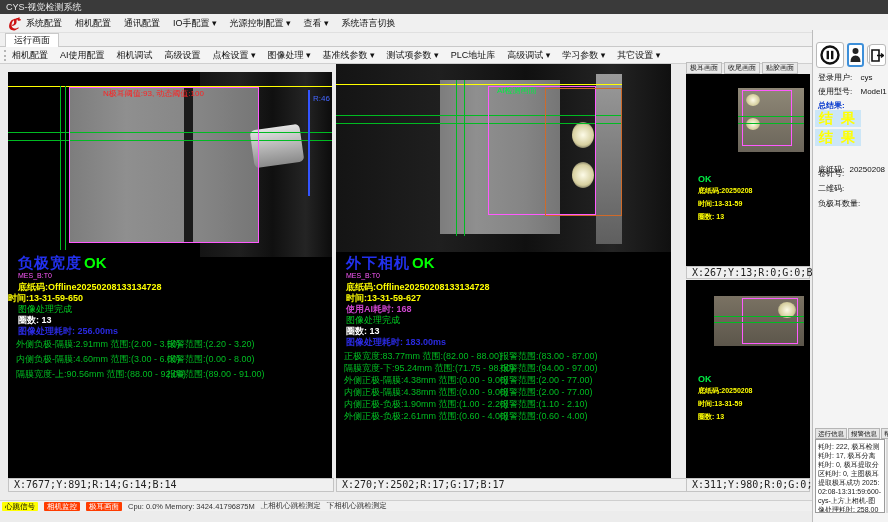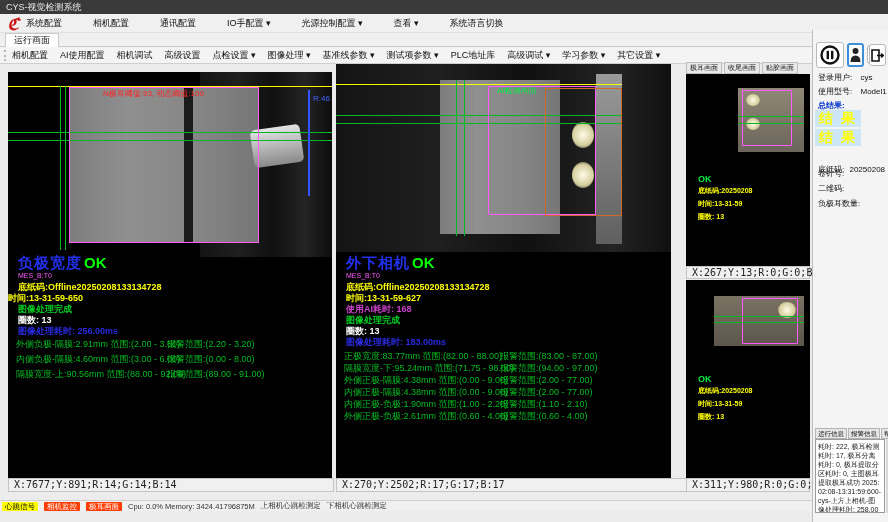--- a/index.html
+++ b/index.html
@@ -7,21 +7,21 @@
     font-family:"Liberation Sans","DejaVu Sans",sans-serif; }
   .abs { position:absolute; }
   #app { position:relative; width:888px; height:522px; background:#ececec; }
 
   
   .titlebar { left:0; top:0; width:888px; height:14px; background:#3a3a3a; color:#e6e6e6;
     font-size:9px; line-height:14px; padding-left:6px; }
   .menubar { left:0; top:14px; width:888px; height:19px; background:#f0f0f0; border-bottom:1px solid #e0e0e0; }
   .logo { left:3px; top:15px; width:20px; height:19px; color:#cc1111;
     font-family:"DejaVu Serif",serif; font-style:italic; font-weight:bold; font-size:17px; line-height:19px; text-align:center; }
-  .menu { left:26px; top:14px; height:19px; display:flex; align-items:center; gap:31px; list-style:none; }
+  .menu { left:26px; top:14px; height:19px; display:flex; align-items:center; gap:13px; list-style:none; }
   .menu li { font-size:9px; color:#111; cursor:default; }
   .tabrow { left:0; top:33px; width:888px; height:14px; background:#f0f0f0; border-bottom:1px solid #c9c9c9; }
   .tab { left:5px; top:33px; height:14px; padding:0 8px; background:#fff; border:1px solid #c9c9c9; border-bottom:none;
     font-size:9px; line-height:13px; color:#111; }
   .toolbar { left:0; top:47px; width:888px; height:17px; background:#f4f4f4; border-bottom:1px solid #cfcfcf; }
   .toolgrip { left:4px; top:50px; width:3px; height:11px; border-left:2px dotted #b5b5b5; }
   .tools { left:12px; top:47px; height:17px; display:flex; align-items:center; gap:12px; list-style:none; }
   .tools li { font-size:9px; color:#111; cursor:default; white-space:nowrap; }
 
   
@@ -50,21 +50,21 @@
   .rect-o { border:1px solid #cf6a2a; }
   .roi-label { font-size:8px; color:#ff2222; white-space:nowrap; }
   .blue-label { font-size:8px; color:#4466ff; }
   .green-label { font-size:8px; color:#00ee44; }
 
   
   .cam-title { font-size:15px; font-weight:bold; color:#2230ee; letter-spacing:1px; white-space:nowrap; }
   .cam-title .okv { color:#00ff00; margin-left:2px; letter-spacing:0; }
   .mesline { font-size:7px; color:#ff5aff; }
   .yline { font-size:9px; font-weight:bold; color:#ffff00; white-space:nowrap; }
-  .gline { font-size:9px; font-weight:bold; color:#00cc22; }
+  .gline { font-size:9px; font-weight:normal; color:#00cc22; }
   .wline { font-size:9px; font-weight:bold; color:#ffffff; }
   .bline { font-size:9px; font-weight:bold; color:#2a2ae0; }
   .mline { font-size:9px; font-weight:bold; color:#cc44cc; }
   .meas { position:absolute; width:330px; }
   .meas .mrow { position:relative; font-size:9px; color:#00bb22; white-space:nowrap; }
   .meas-left .mrow { height:15px; }
   .meas-center .mrow { height:12px; }
   .meas .mval { position:absolute; left:8px; top:0; }
   .meas-left .malarm { position:absolute; left:159px; top:0; }
   .meas-center .malarm { position:absolute; left:164px; top:0; }

